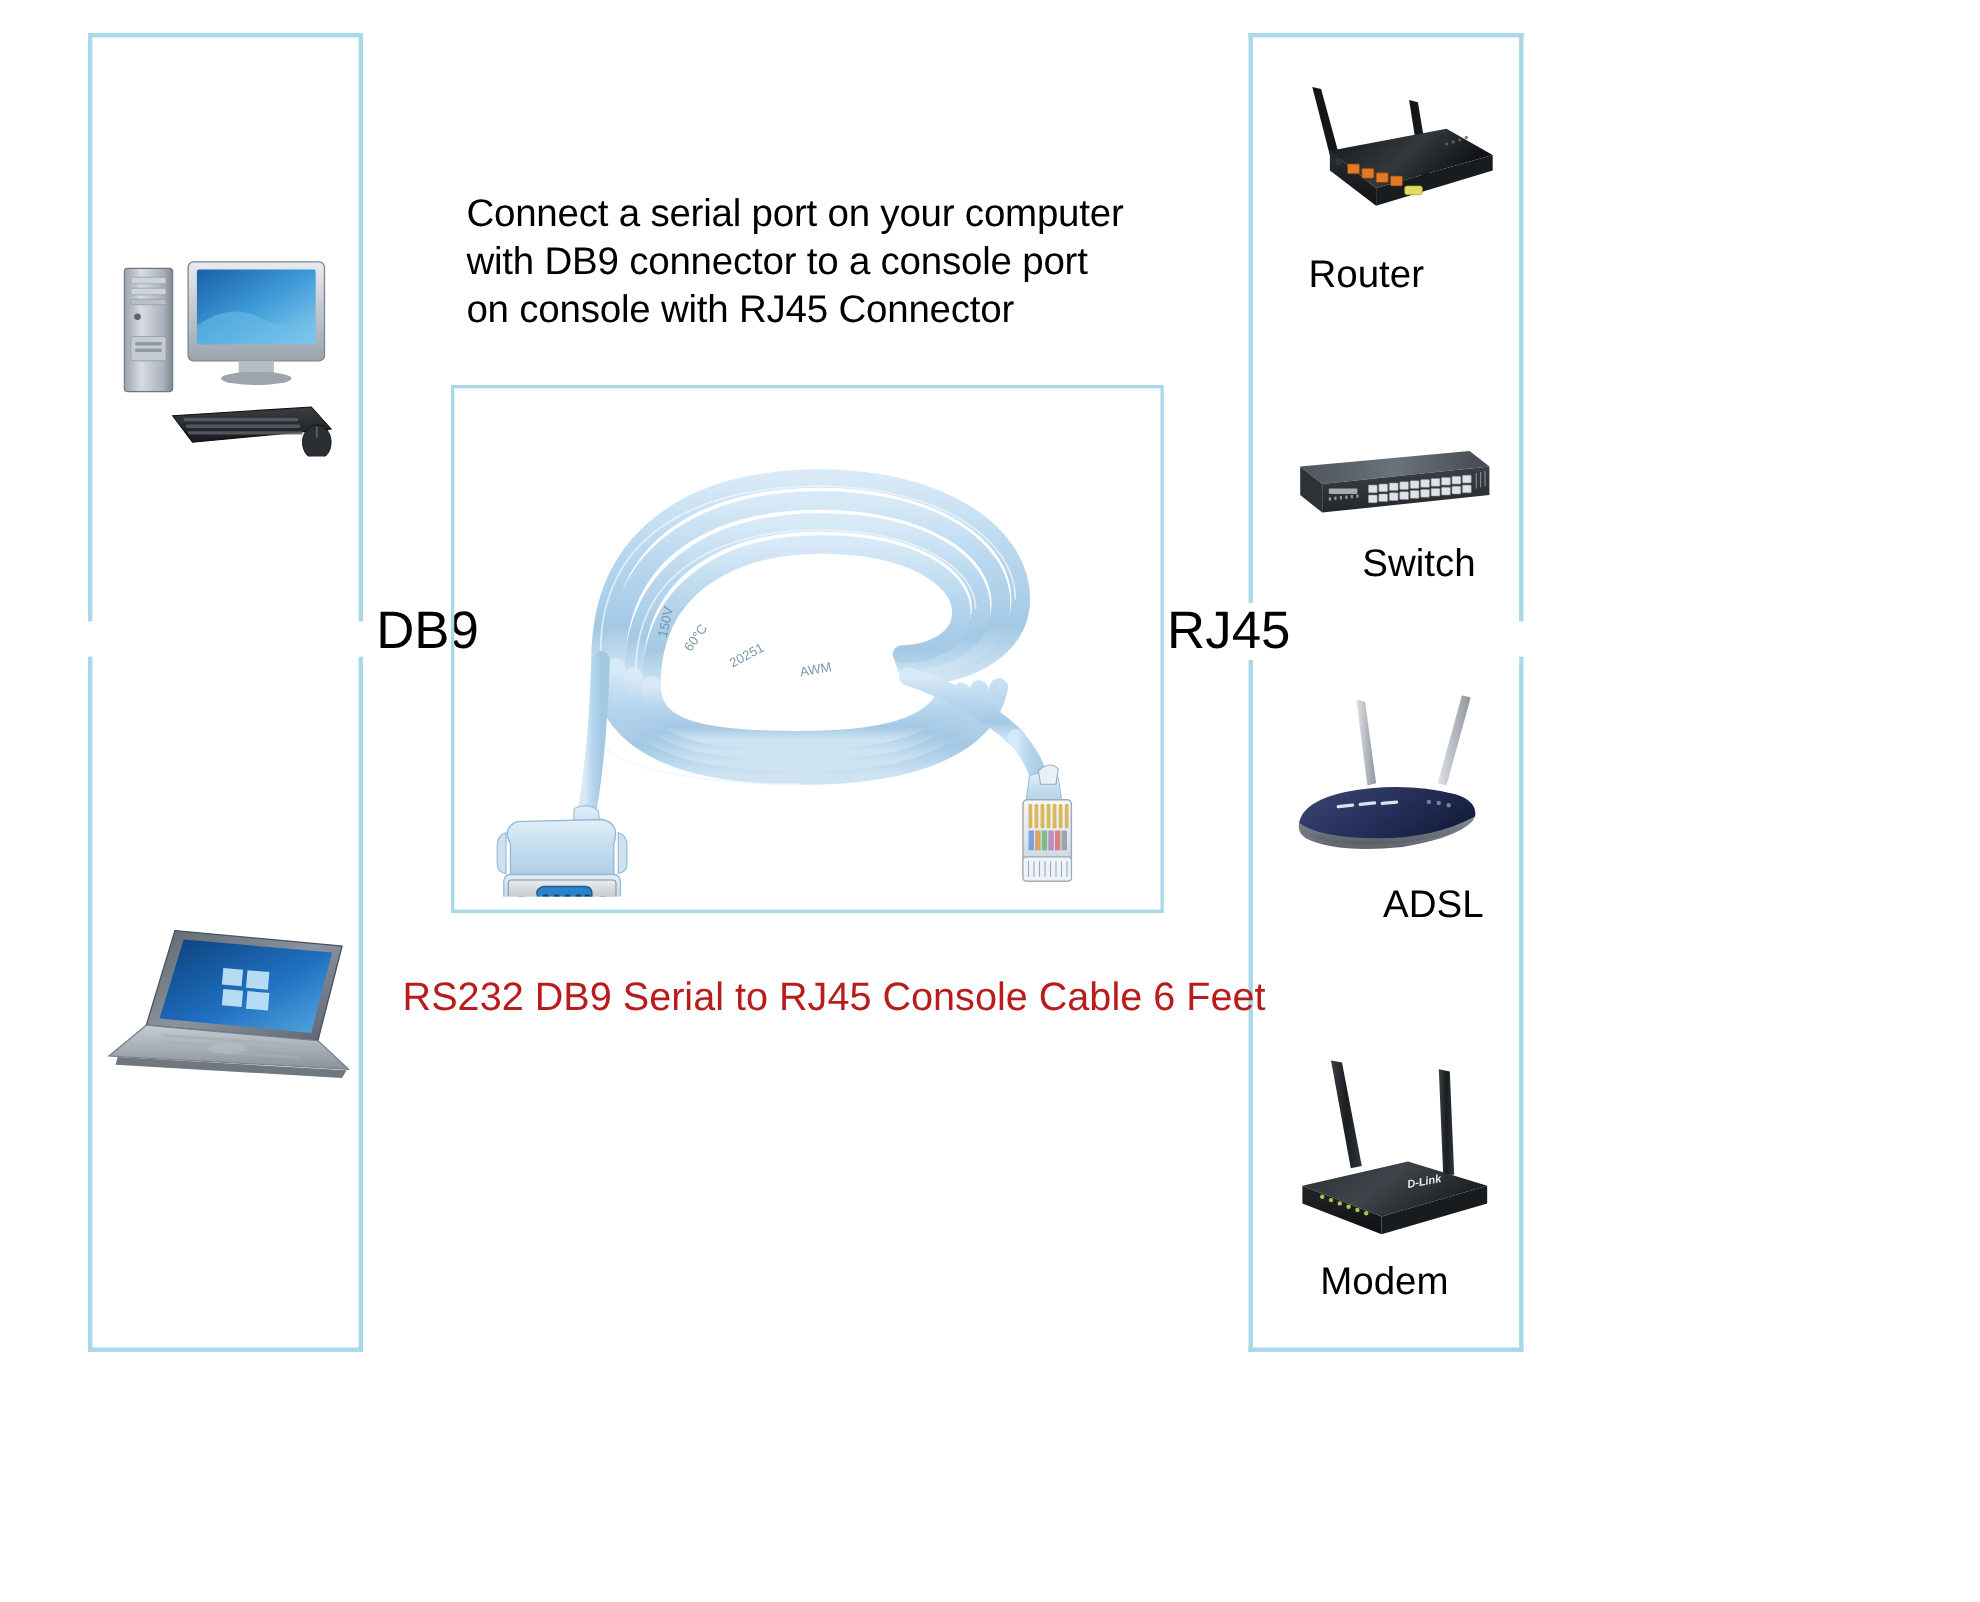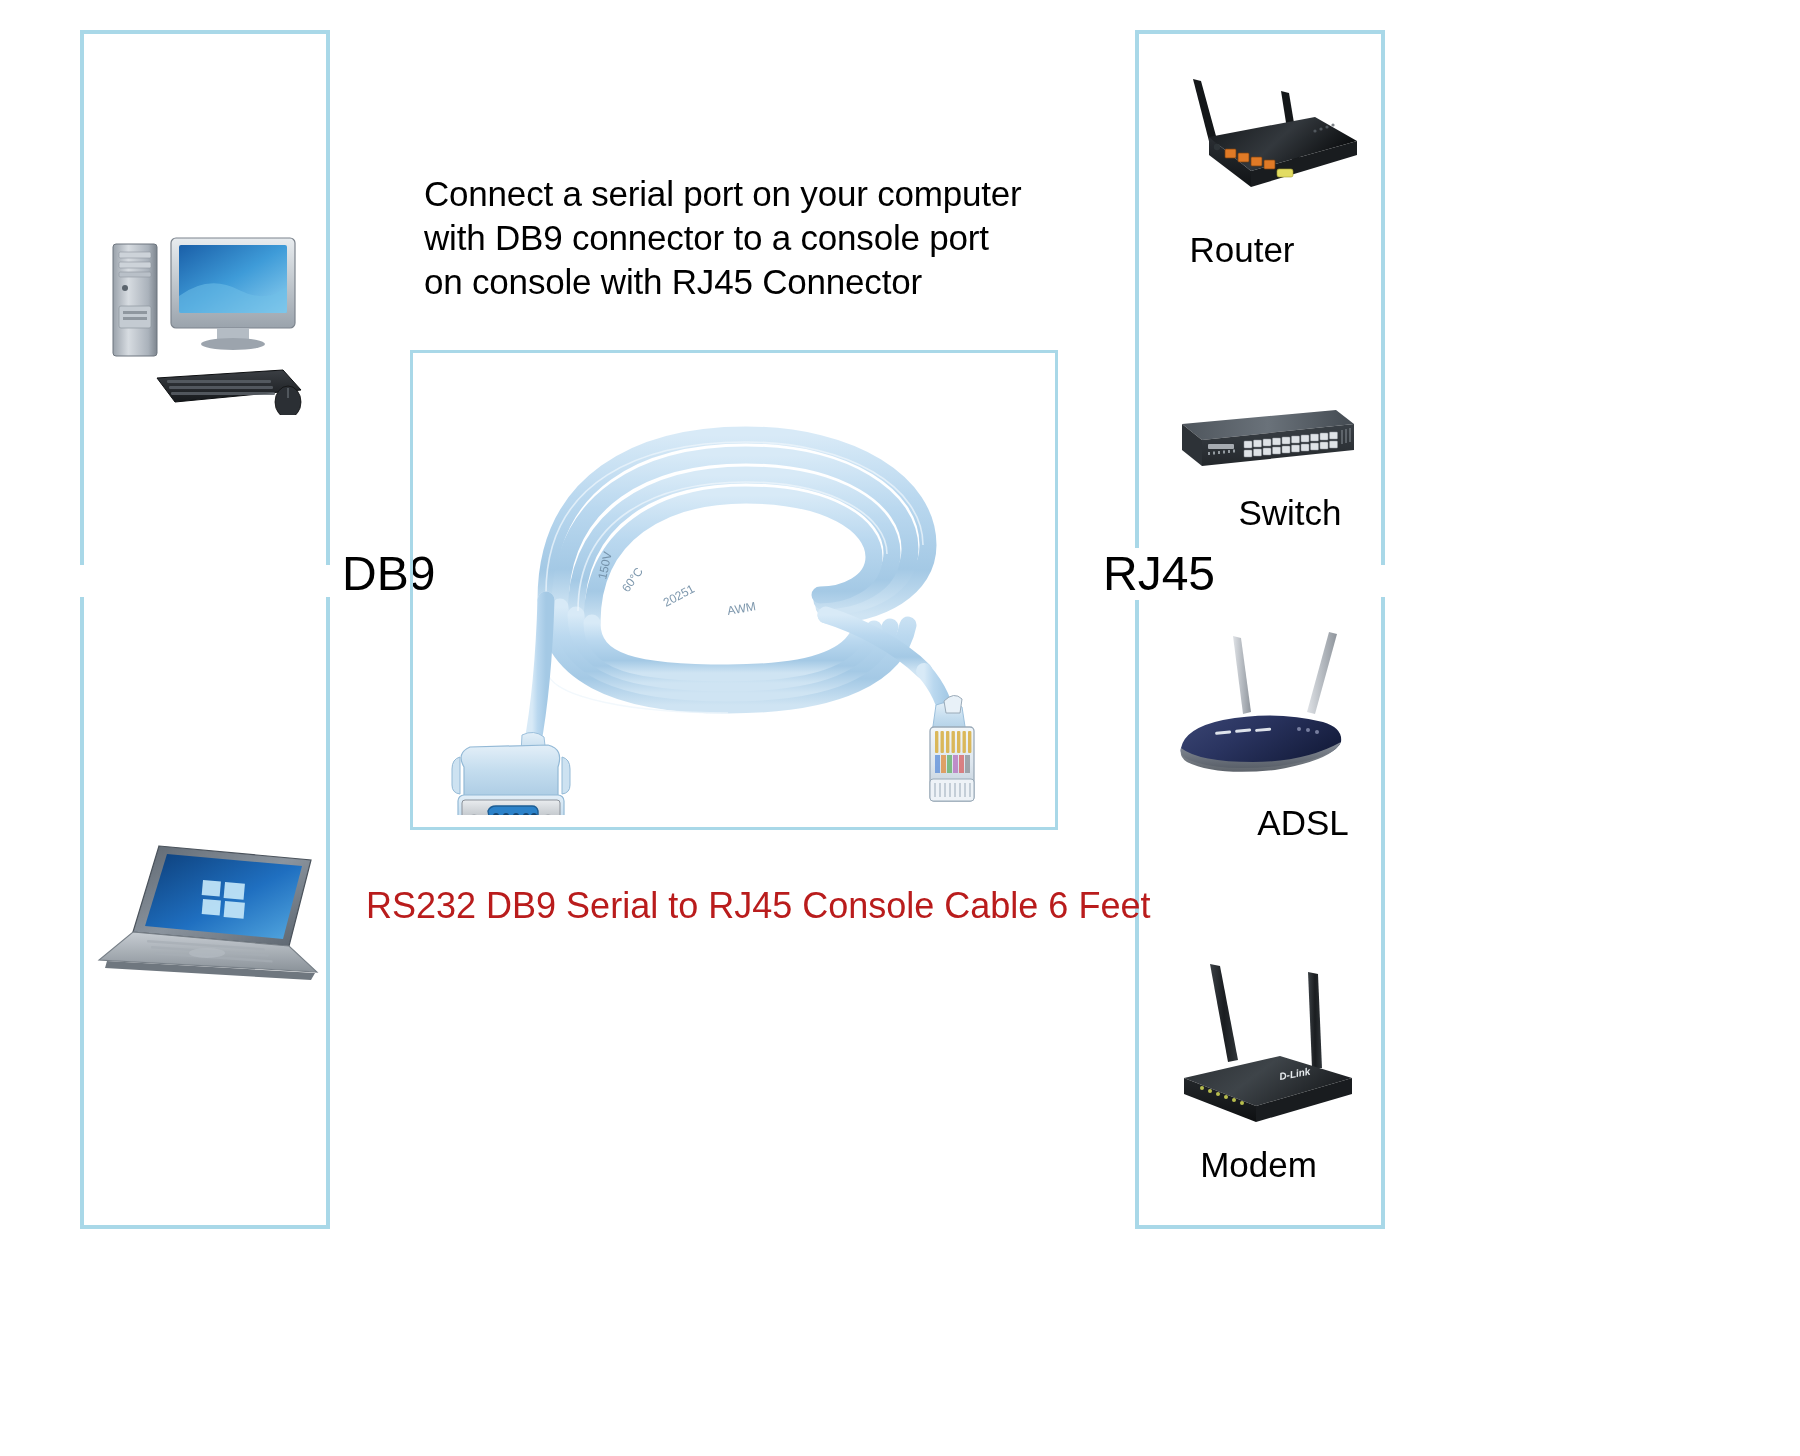--- a/index.html
+++ b/index.html
@@ -32,21 +32,21 @@
   
   .gap-label {
     position:absolute;
     font-size:48px;
     color:#000;
     background:#ffffff;
     line-height:1;
     white-space:nowrap;
   }
   #db9-label  { left:336px;  top:548px; padding:2px 6px; }
-  #rj45-label { left:1055px; top:548px; padding:2px 6px;margin-left:42px; }
+  #rj45-label { left:1055px; top:548px; padding:2px 6px; }
 
   
   #headline {
     position:absolute;
     left:424px; top:140px;
     width:640px;
     font-size:35px;
     line-height:44px;
     color:#000;
     letter-spacing:-0.2px;

